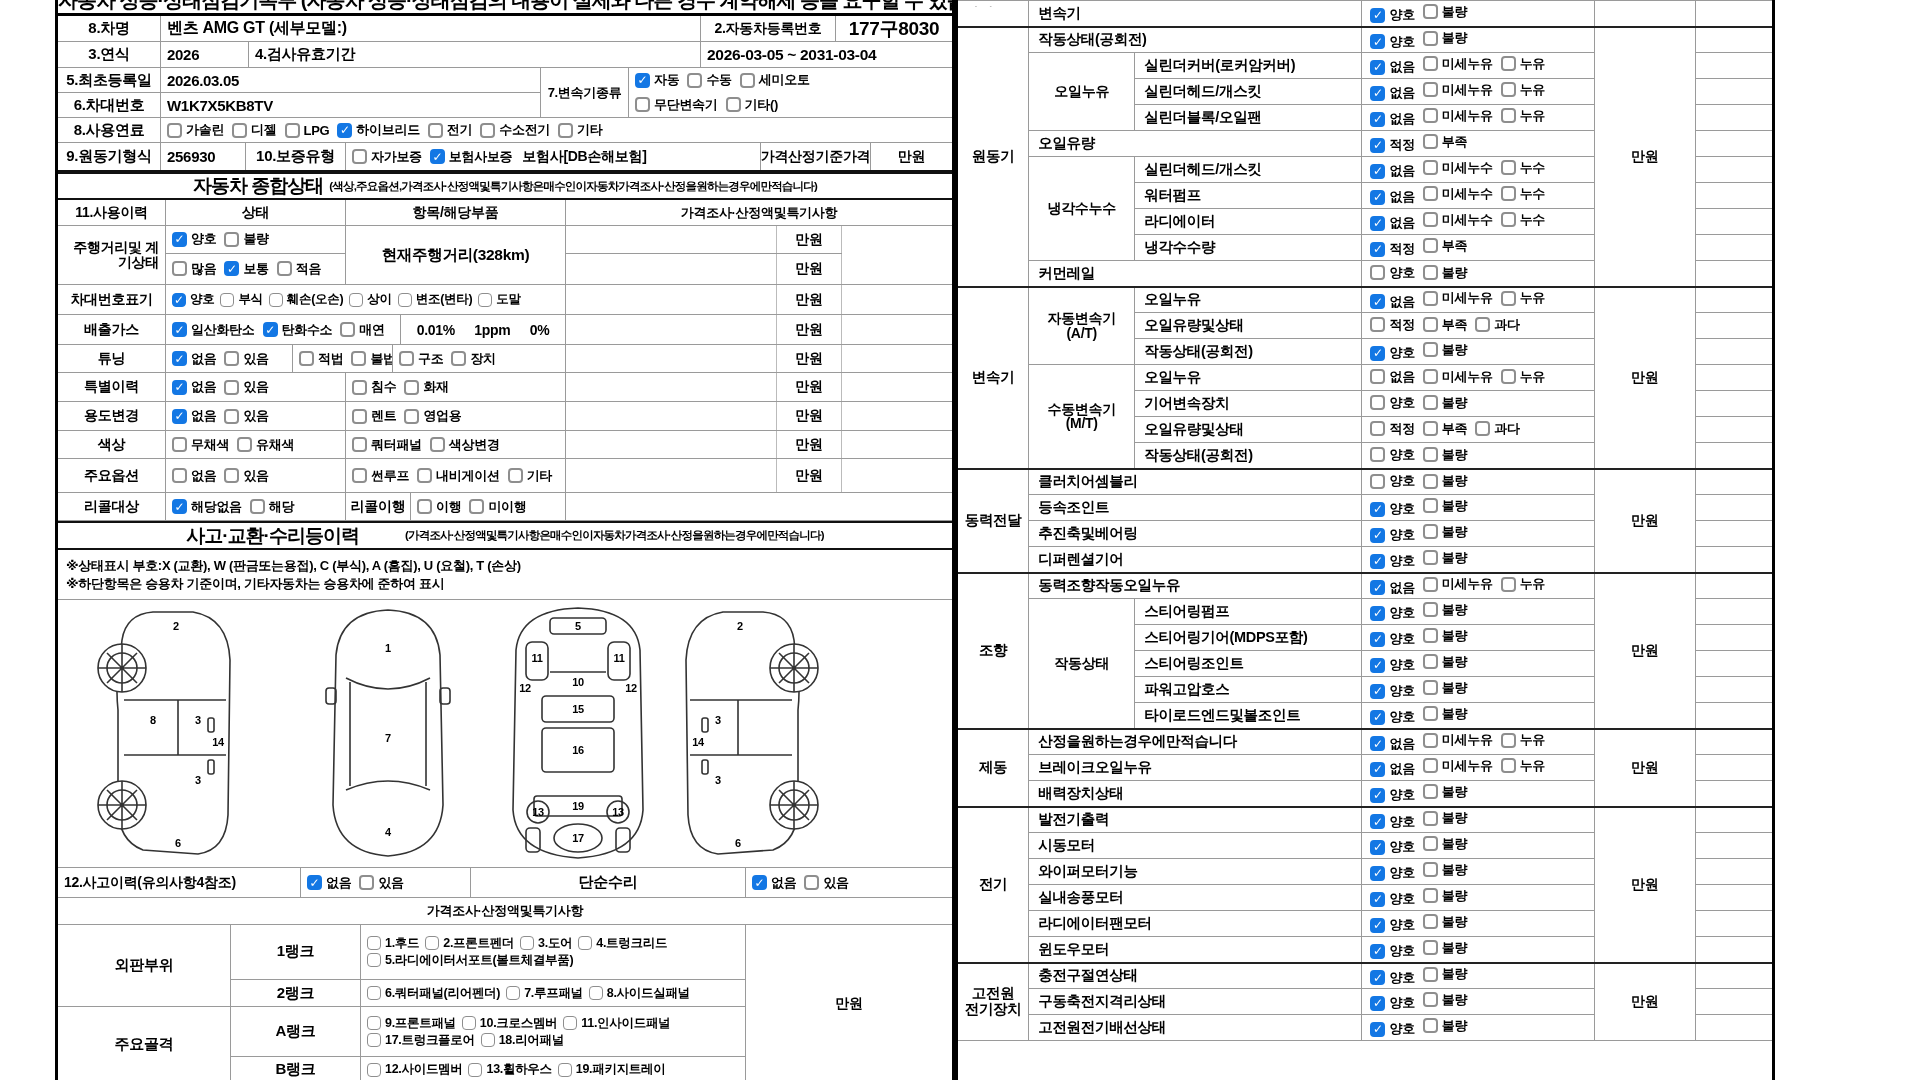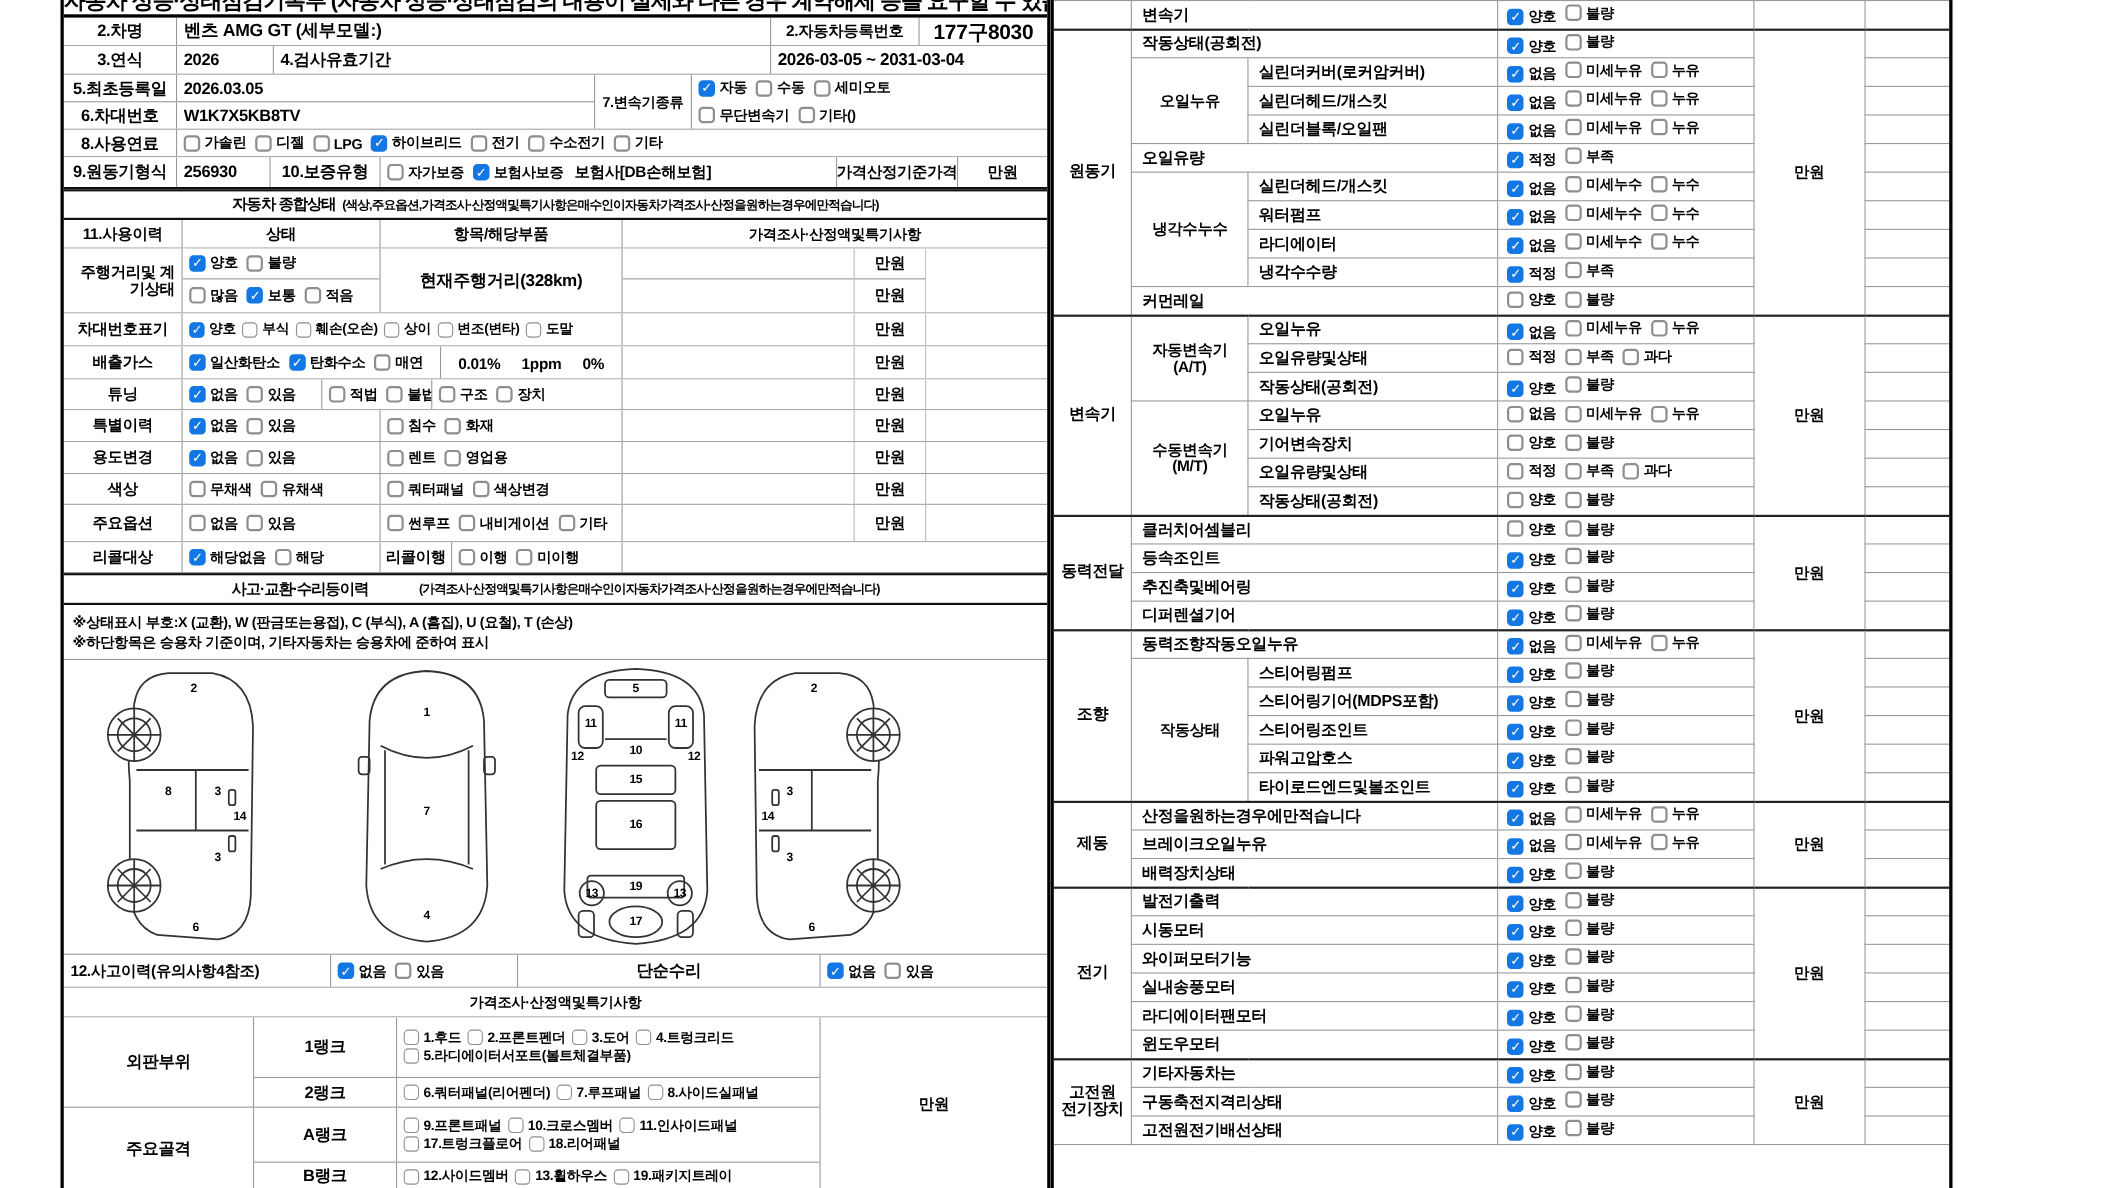--- a/index.html
+++ b/index.html
@@ -26,21 +26,21 @@
        box-sizing:border-box;flex:none;display:flex;align-items:center;justify-content:center;
        font-size:12px;font-weight:900;color:#fff;line-height:1;}
   .box.c{background:var(--blue);border-color:var(--blue);}
   .dense .cb{margin-right:8px;font-size:13px;}
   .dense .box{width:15px;height:15px;}
   .xdense .cb{margin-right:6px;font-size:12.5px;}
   .xdense .box{width:14px;height:14px;border-width:1.5px;}
   
   .sechead{display:flex;align-items:center;justify-content:center;gap:6px;
            border-top:2px solid #111;border-bottom:2px solid #111;box-sizing:border-box;}
-  .sechead .t{font-size:14px;font-weight:900;letter-spacing:-1px;}
+  .sechead .t{font-size:19px;font-weight:900;letter-spacing:-1px;}
   .sechead .n{font-size:11.5px;font-weight:700;letter-spacing:-0.8px;}
   
   .price{display:flex;padding:0;align-items:stretch;}
   .price .p1{flex:0 0 210px;border-right:1px solid #bbb;}
   .price .p2{flex:0 0 64px;display:flex;align-items:center;justify-content:center;
              border-right:1px solid #bbb;font-size:14px;}
   .price .p3{flex:1;}
   
   #ltable{position:absolute;left:55px;top:0;width:900px;height:1080px;box-sizing:border-box;
           border-left:3px solid #000;border-right:3px solid #000;overflow:hidden;background:#fff;}
@@ -70,21 +70,21 @@
 
 <div class="page">
 
   <div id="ltable">
 
     <div class="lrow clip" style="height:16px;border-bottom:3px solid #000;">
       <span class="titleslice" style="width:100%;">자동차 성능·상태점검기록부 (자동차 성능·상태점검의 내용이 실제와 다른 경우 계약해제 등을 요구할 수 있습니다)</span>
     </div>
 
     <div class="lrow" style="height:26px;">
-      <div class="lc ctr" style="width:103px;">2.차명</div>
+      <div class="lc ctr" style="width:103px;">8.차명</div>
       <div class="lc" style="width:540px;font-size:16px;font-weight:900;">벤츠 AMG GT (세부모델:)</div>
       <div class="lc ctr md" style="width:135px;">2.자동차등록번호</div>
       <div class="lc ctr last" style="font-size:19px;font-weight:900;">177구8030</div>
     </div>
 
     <div class="lrow" style="height:26px;">
       <div class="lc ctr" style="width:103px;">3.연식</div>
       <div class="lc" style="width:88px;">2026</div>
       <div class="lc" style="width:452px;">4.검사유효기간</div>
       <div class="lc last" style="font-size:15.5px;">2026-03-05 ~ 2031-03-04</div>
@@ -1183,21 +1183,21 @@
                 <span class="box c">✓</span>
                 <span class="cl">양호</span>
               </span><span class="cb">
                 <span class="box"></span>
                 <span class="cl">불량</span>
               </span></td>
             <td class="xcell"></td>
           </tr>
           <tr class="gtop">
             <td class="gcell" rowspan="3">고전원 전기장치</td>
-            <td class="icell" colspan="2">기타자동차는</td>
+            <td class="icell" colspan="2">충전구절연상태</td>
             <td class="stcell dense"><span class="cb">
                 <span class="box c">✓</span>
                 <span class="cl">양호</span>
               </span><span class="cb">
                 <span class="box"></span>
                 <span class="cl">불량</span>
               </span></td>
             <td class="pcell" rowspan="3">만원</td>
             <td class="xcell"></td>
           </tr>

